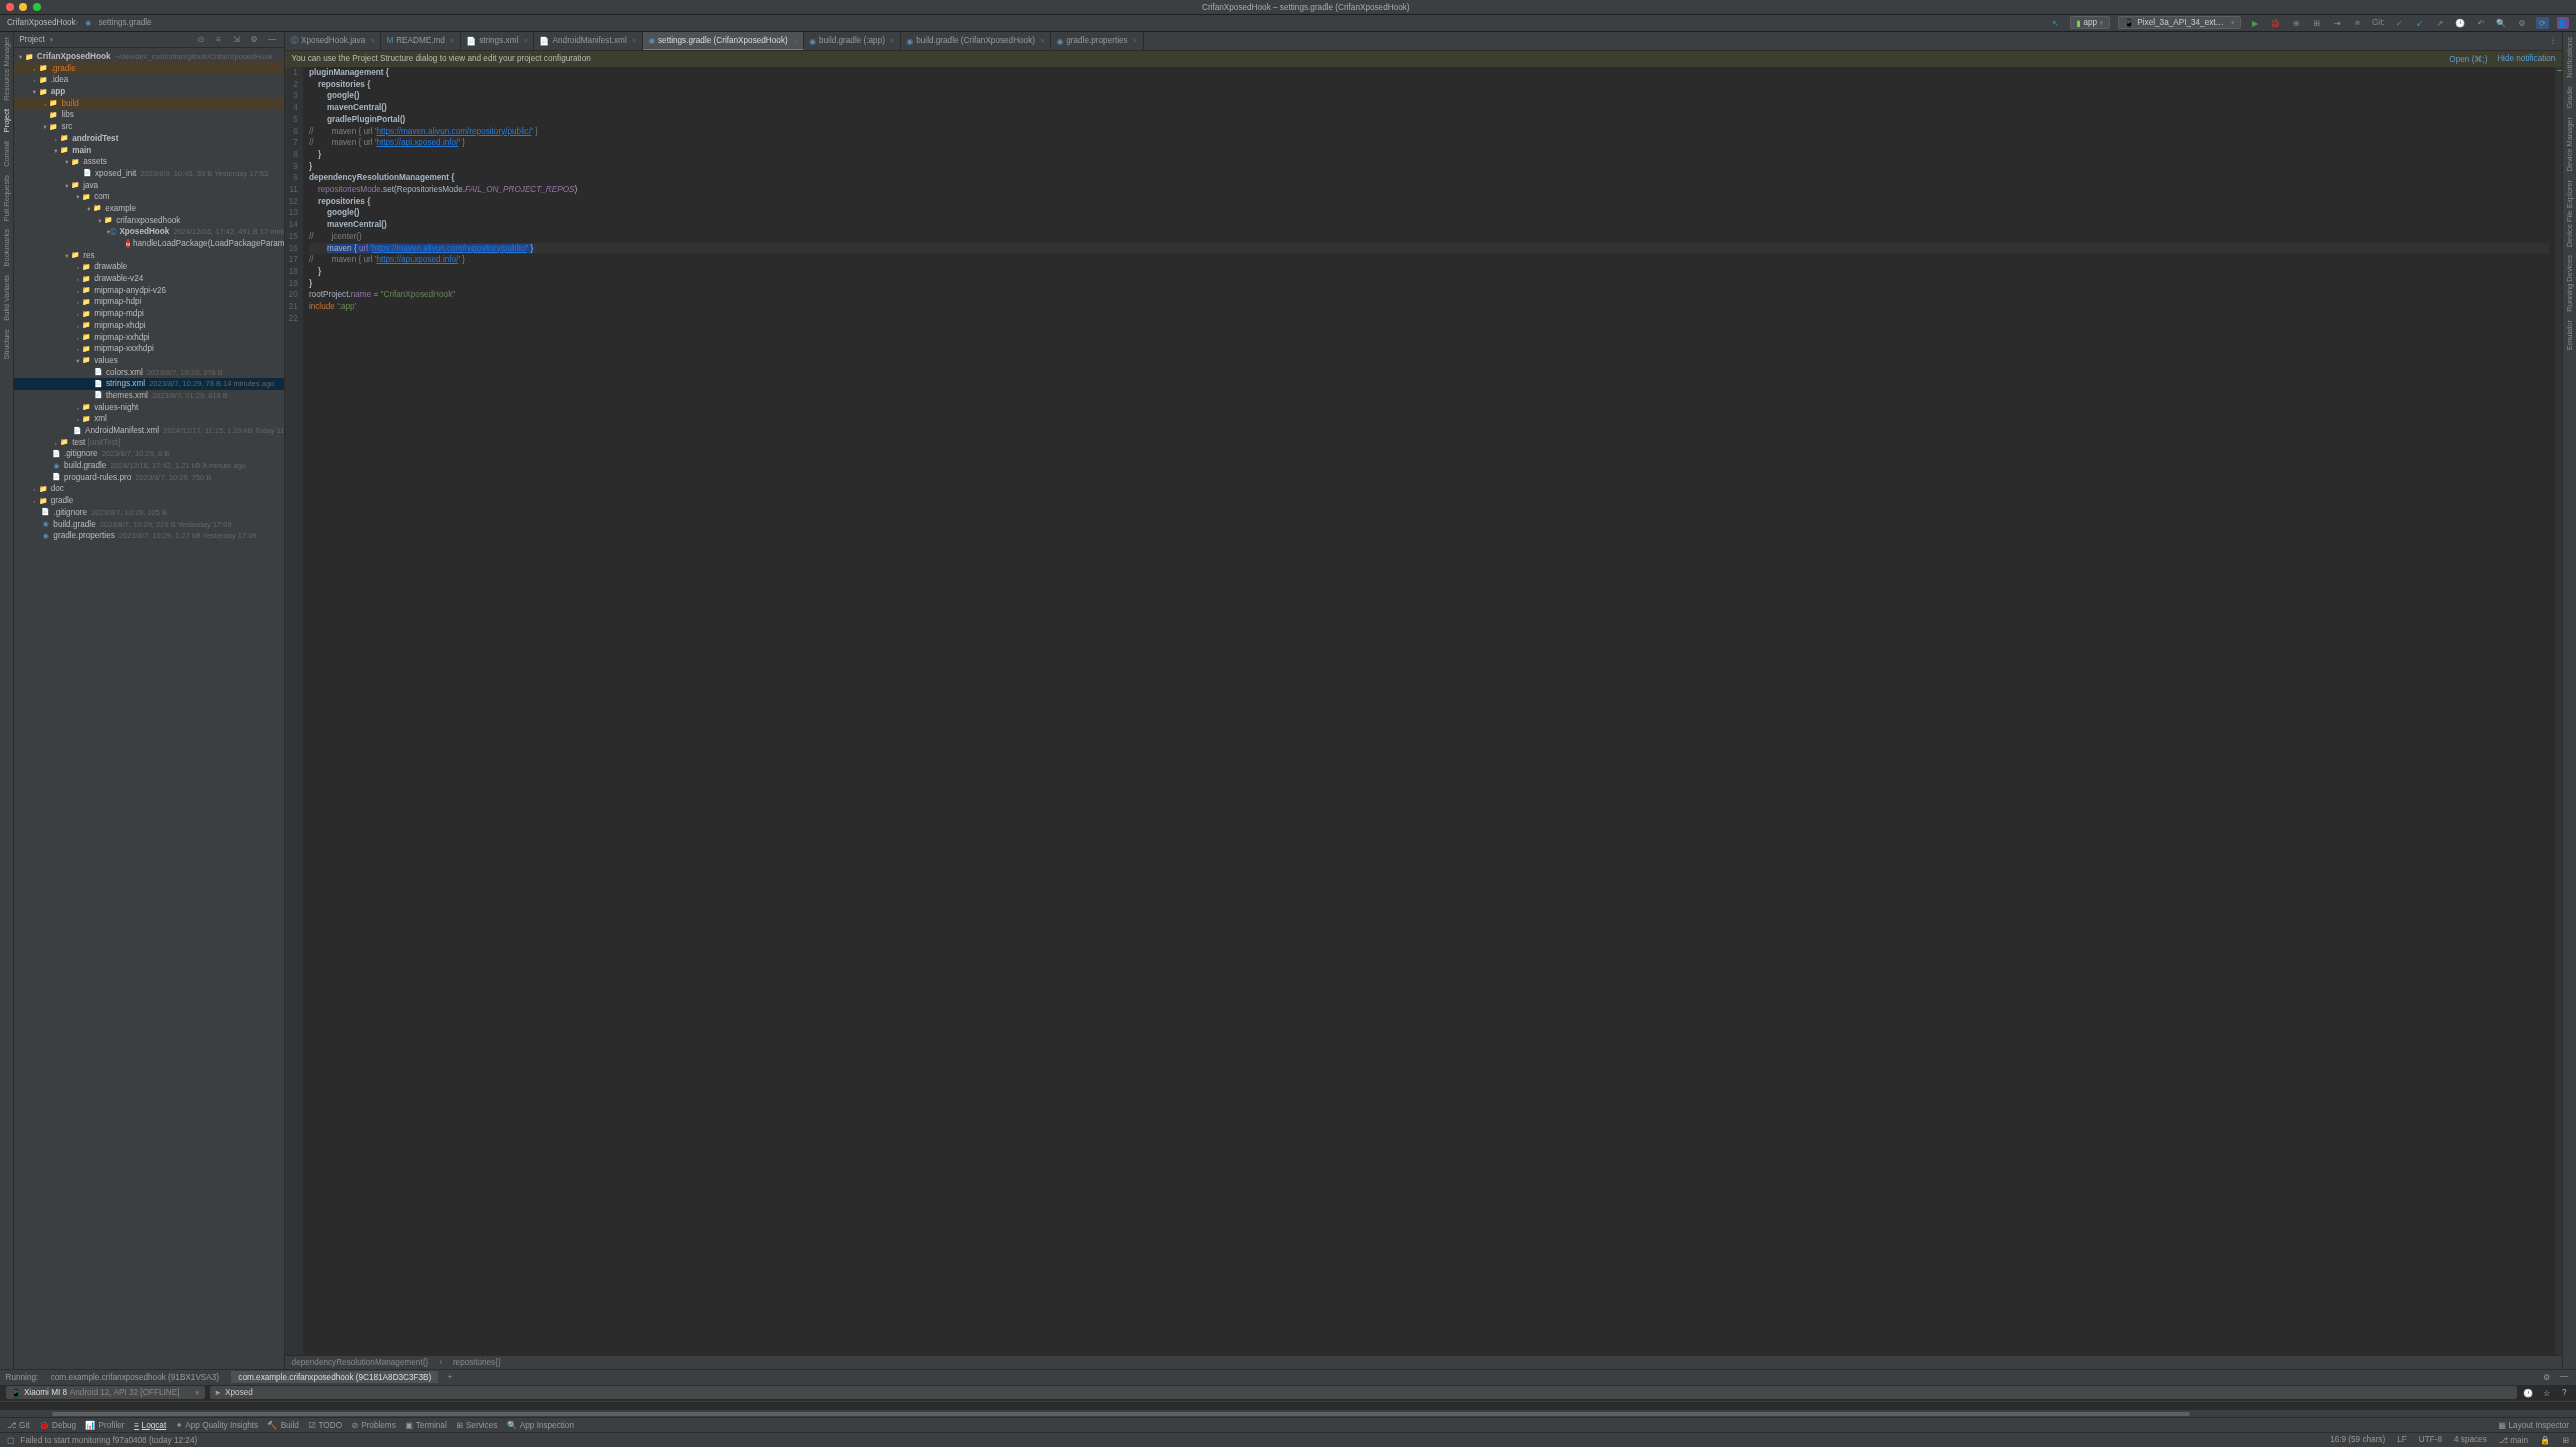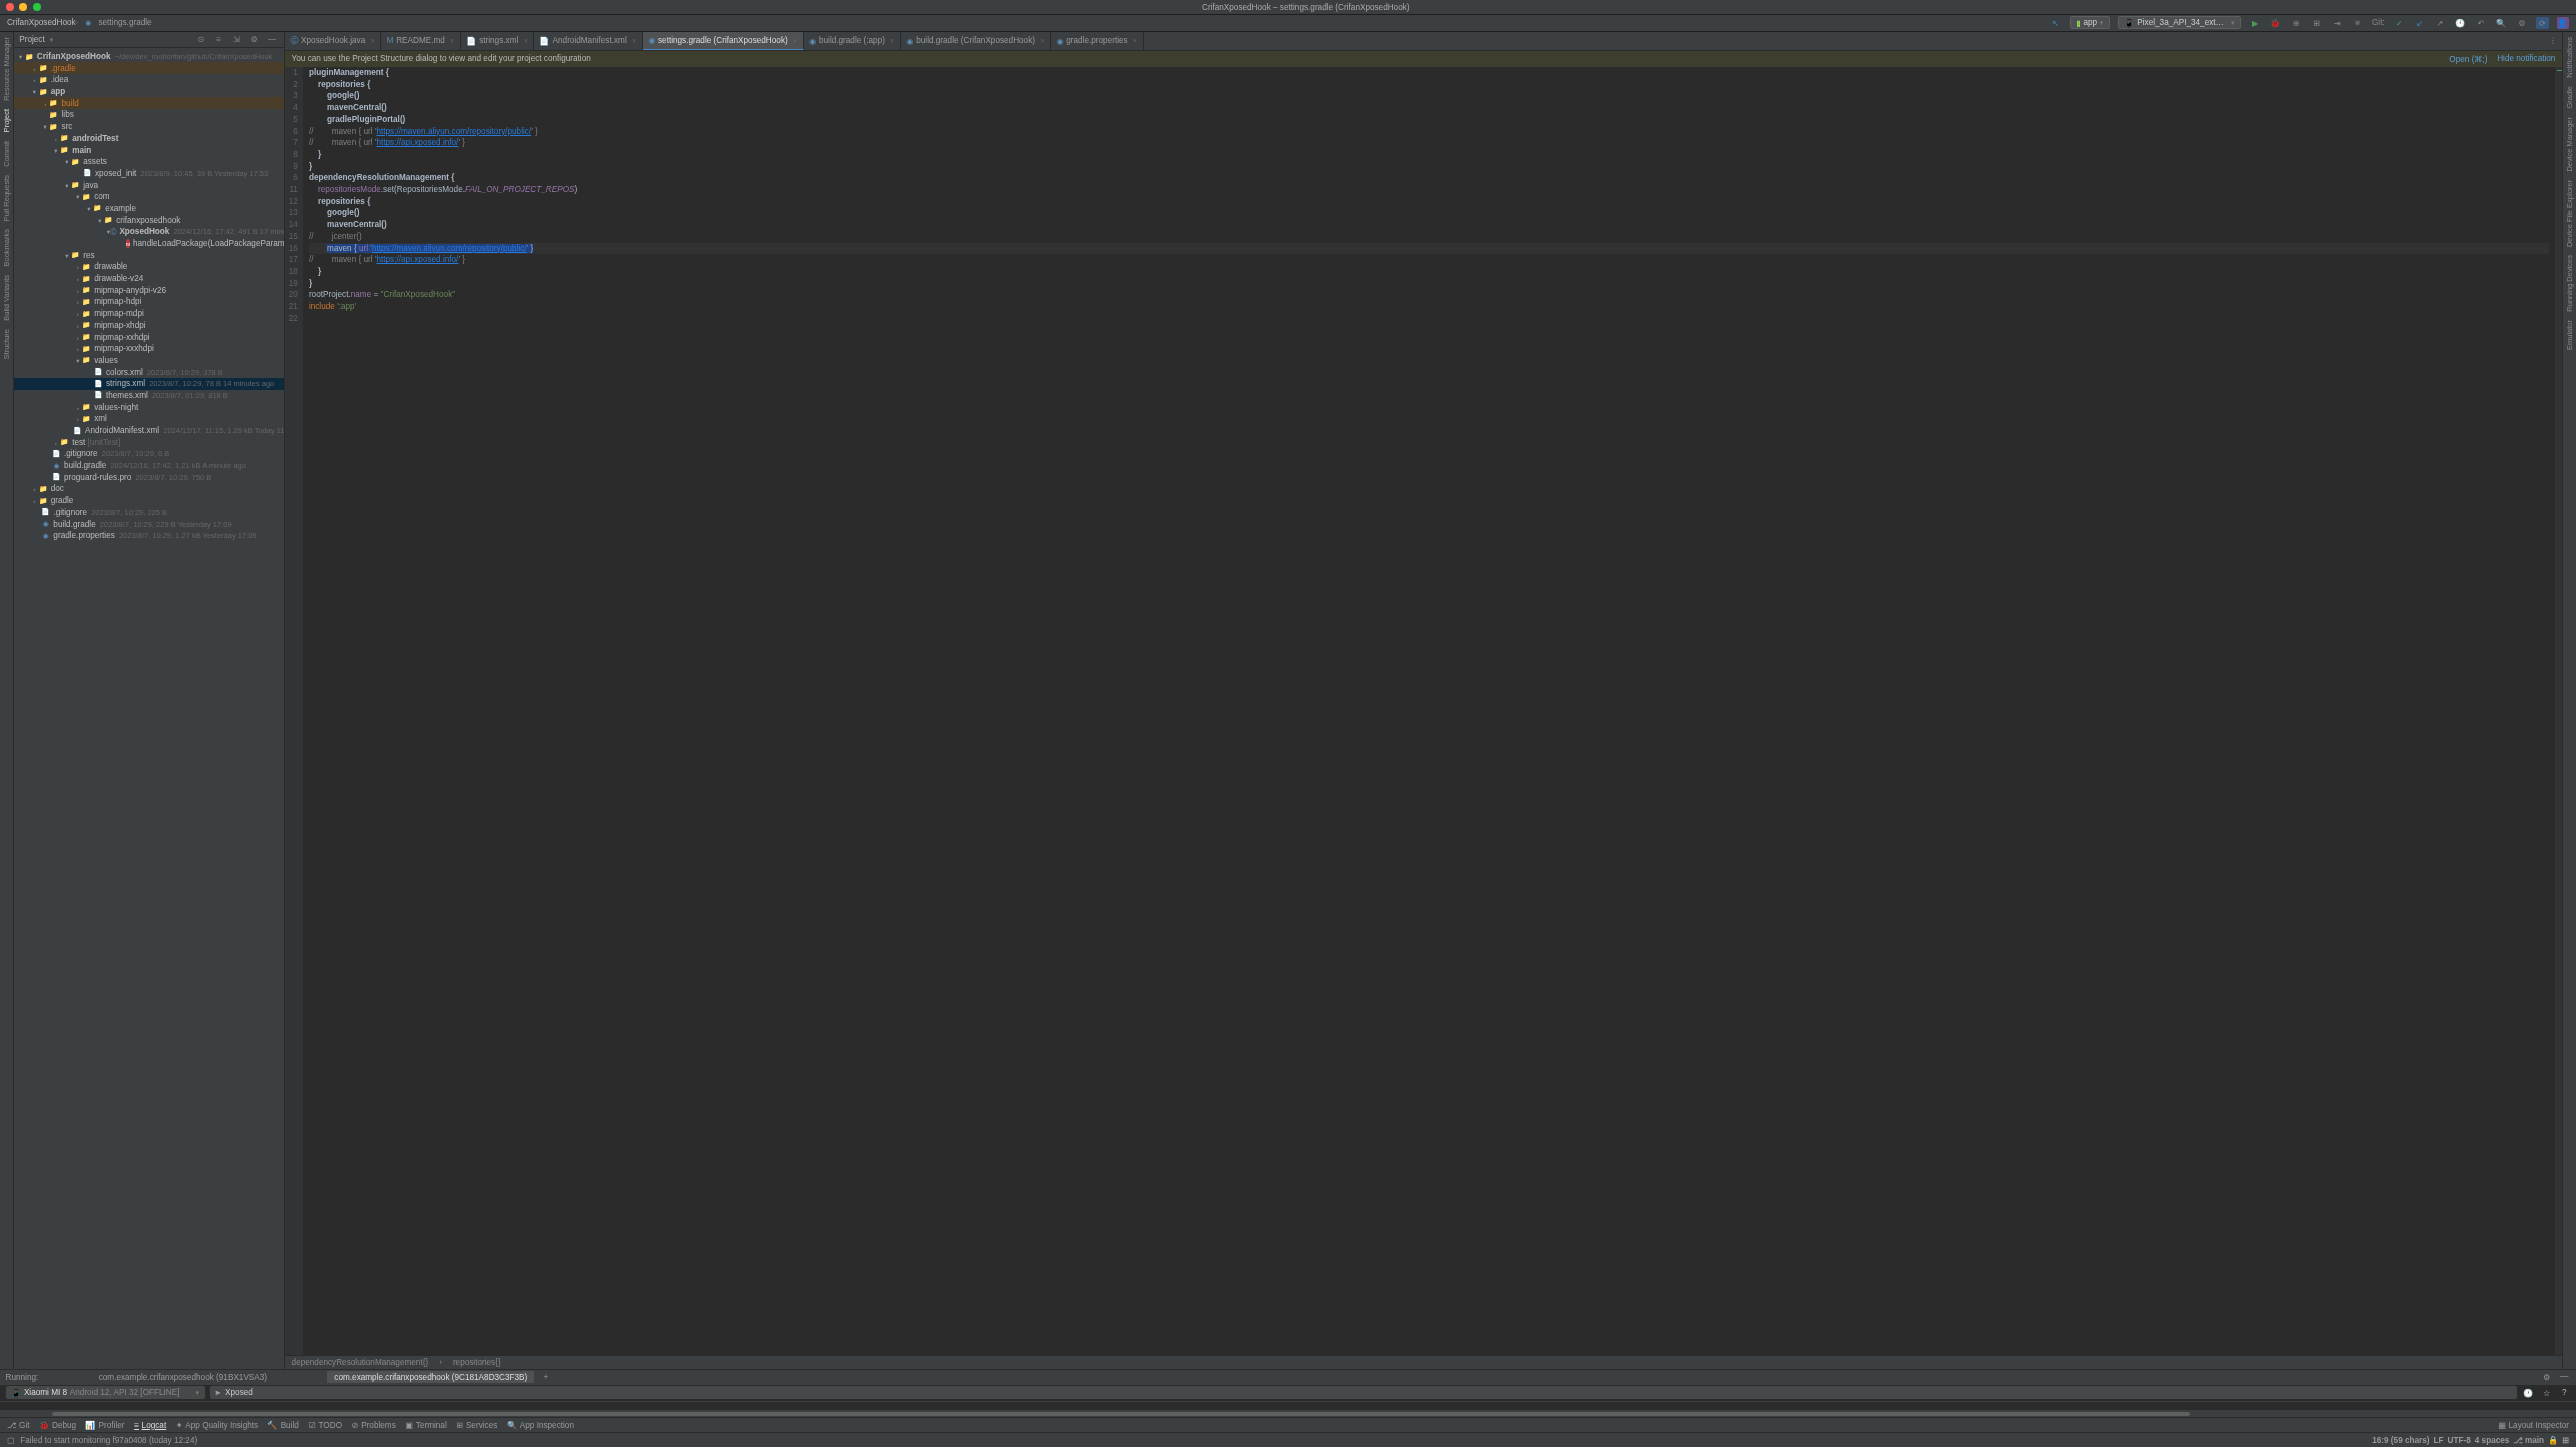--- a/index.html
+++ b/index.html
@@ -53,33 +53,33 @@
 .code .cmt { color: #808080; }
 .code .ident { color: #a9b7c6; font-weight: bold; }
 .code .link { color: #287bde; text-decoration: underline; }
 .code .sel { background: #214283; }
 .code .prop { color: #9876aa; }
 .editor-status { height: 13.7px; background: #3c3f41; border-top: 0.7px solid #2b2b2b; display: flex; align-items: center; padding: 0 6.9px; color: #888; font-size: 7.5px; gap: 11px; }
 .minimap { width: 8.2px; background: #313335; border-left: 0.7px solid #2b2b2b; position: relative; }
 .minimap-tick { position: absolute; left: 1.4px; width: 5.5px; height: 1.4px; }
 .tick-green { background: #499c54; top: 2.7px; }
 .bottom-tabs { height: 15px; background: #3c3f41; border-top: 0.7px solid #2b2b2b; display: flex; align-items: center; padding: 0 5.5px; gap: 5.5px; color: #999; }
-.bottom-tab { padding: 1.4px 6.9px; cursor: pointer; margin-left: 48px; }
+.bottom-tab { padding: 1.4px 6.9px; cursor: pointer; }
 .bottom-tab.active { background: #4e5254; color: #ddd; }
 .bottom-tabs-right { margin-left: auto; display: flex; gap: 5.5px; }
 .logcat-panel { height: 33px; background: #2b2b2b; border-top: 0.7px solid #3c3f41; display: flex; flex-direction: column; }
 .logcat-toolbar { height: 16.5px; display: flex; align-items: center; padding: 0 5.5px; gap: 5.5px; border-bottom: 0.7px solid #3c3f41; }
 .logcat-device { background: #45494a; padding: 1.4px 5.5px; border-radius: 2.1px; color: #ccc; flex: 0 0 199px; display: flex; align-items: center; }
 .logcat-filter { background: #45494a; padding: 1.4px 5.5px; border-radius: 2.1px; color: #ccc; flex: 1; }
 .tool-windows-bar { height: 15px; background: #3c3f41; border-top: 0.7px solid #2b2b2b; display: flex; align-items: center; padding: 0 6.9px; gap: 9.6px; color: #999; font-size: 7.5px; }
 .tool-windows-bar .tw-item { display: flex; align-items: center; gap: 2.7px; cursor: pointer; }
 .tool-windows-bar .tw-item.active { color: #ddd; font-weight: 500; text-decoration: underline; }
 .tw-right { margin-left: auto; }
 .statusbar { height: 15px; background: #3c3f41; border-top: 0.7px solid #2b2b2b; display: flex; align-items: center; padding: 0 6.9px; color: #999; font-size: 7.5px; }
-.statusbar-right { margin-left: auto; display: flex; gap: 4px; align-items: flex-end; font-weight: bold; }
+.statusbar-right { margin-left: auto; display: flex; gap: 12px; align-items: flex-start; }
 .branch-icon::before { content: "⎇"; margin-right: 2.1px; }
 .icon-btn { cursor: pointer; display: inline-flex; align-items: center; justify-content: center; width: 12.3px; height: 12.3px; }
 .dropdown-pill { background: #4c5052; border: 0.7px solid #5e6060; border-radius: 2.1px; padding: 0.7px 5.5px; display: flex; align-items: center; gap: 2.7px; color: #ccc; }
 .green-check { color: #499c54; }
 .play-icon { color: #499c54; }
 .blue-arrow { color: #3592c4; }
 </style>
 </head>
 <body>
 

